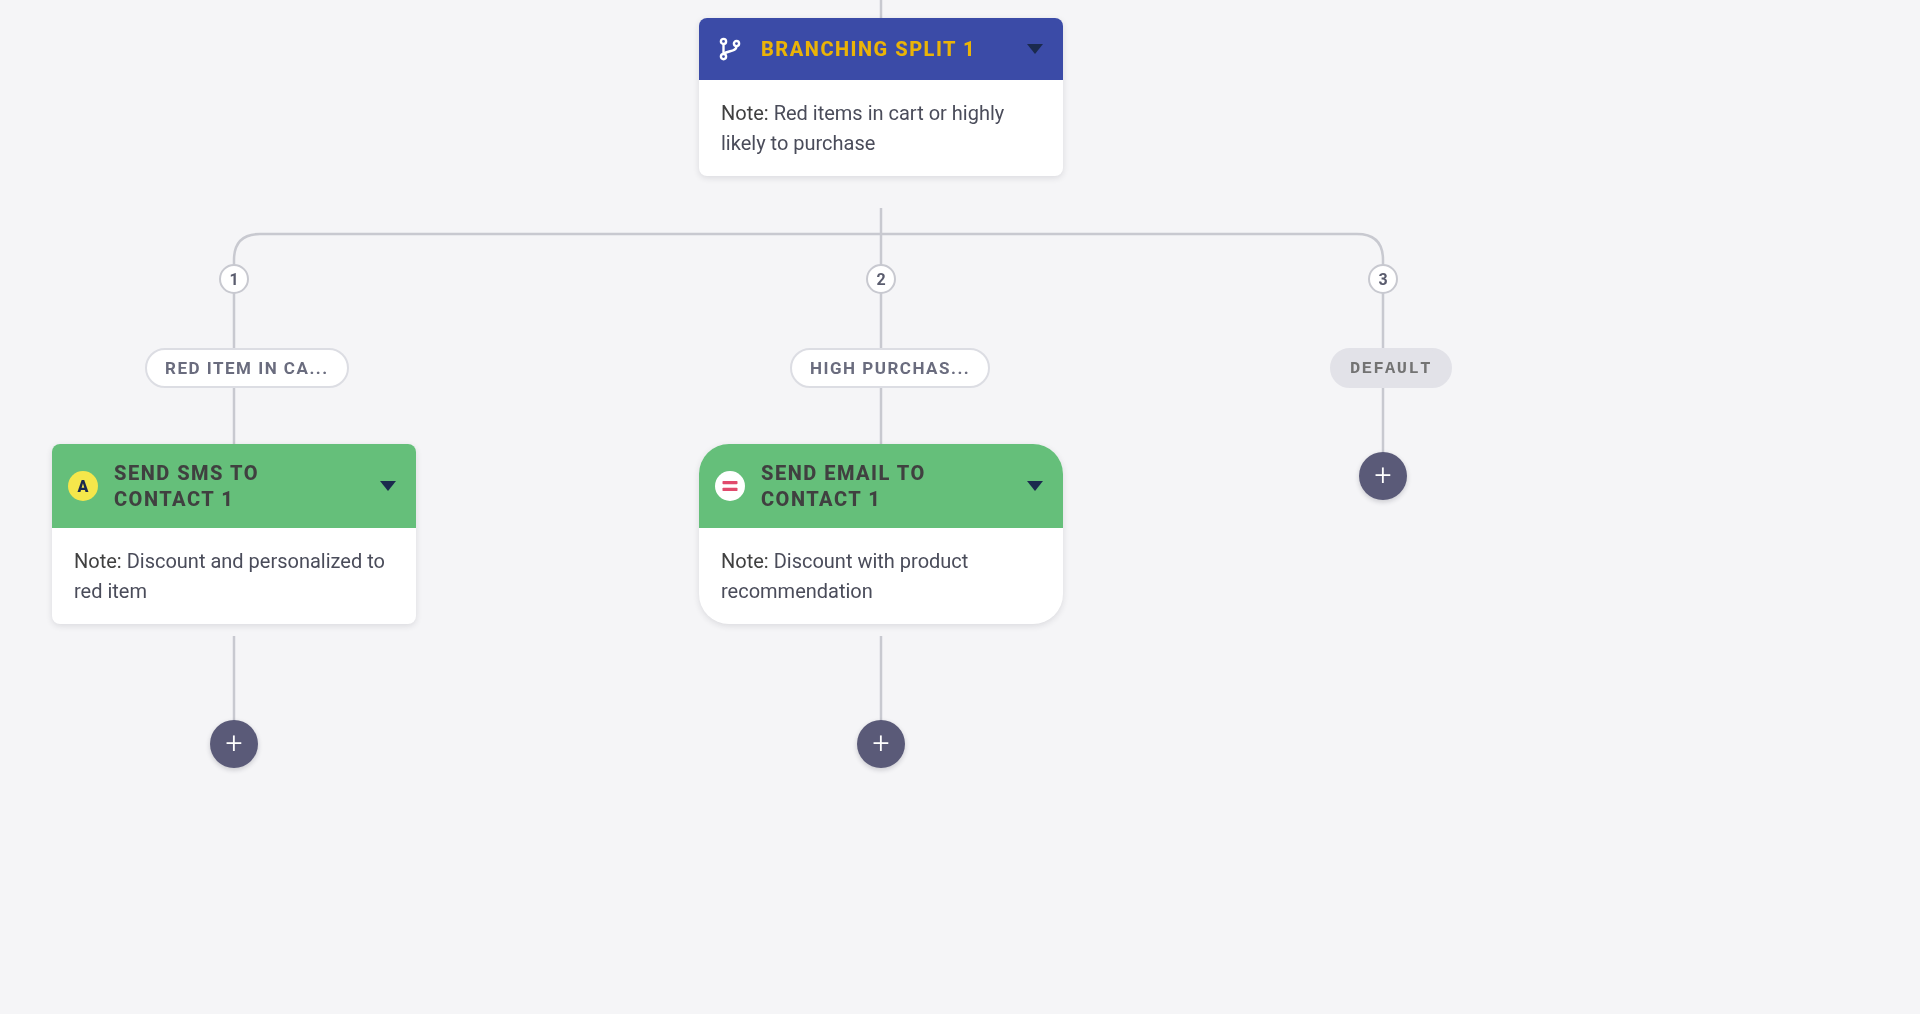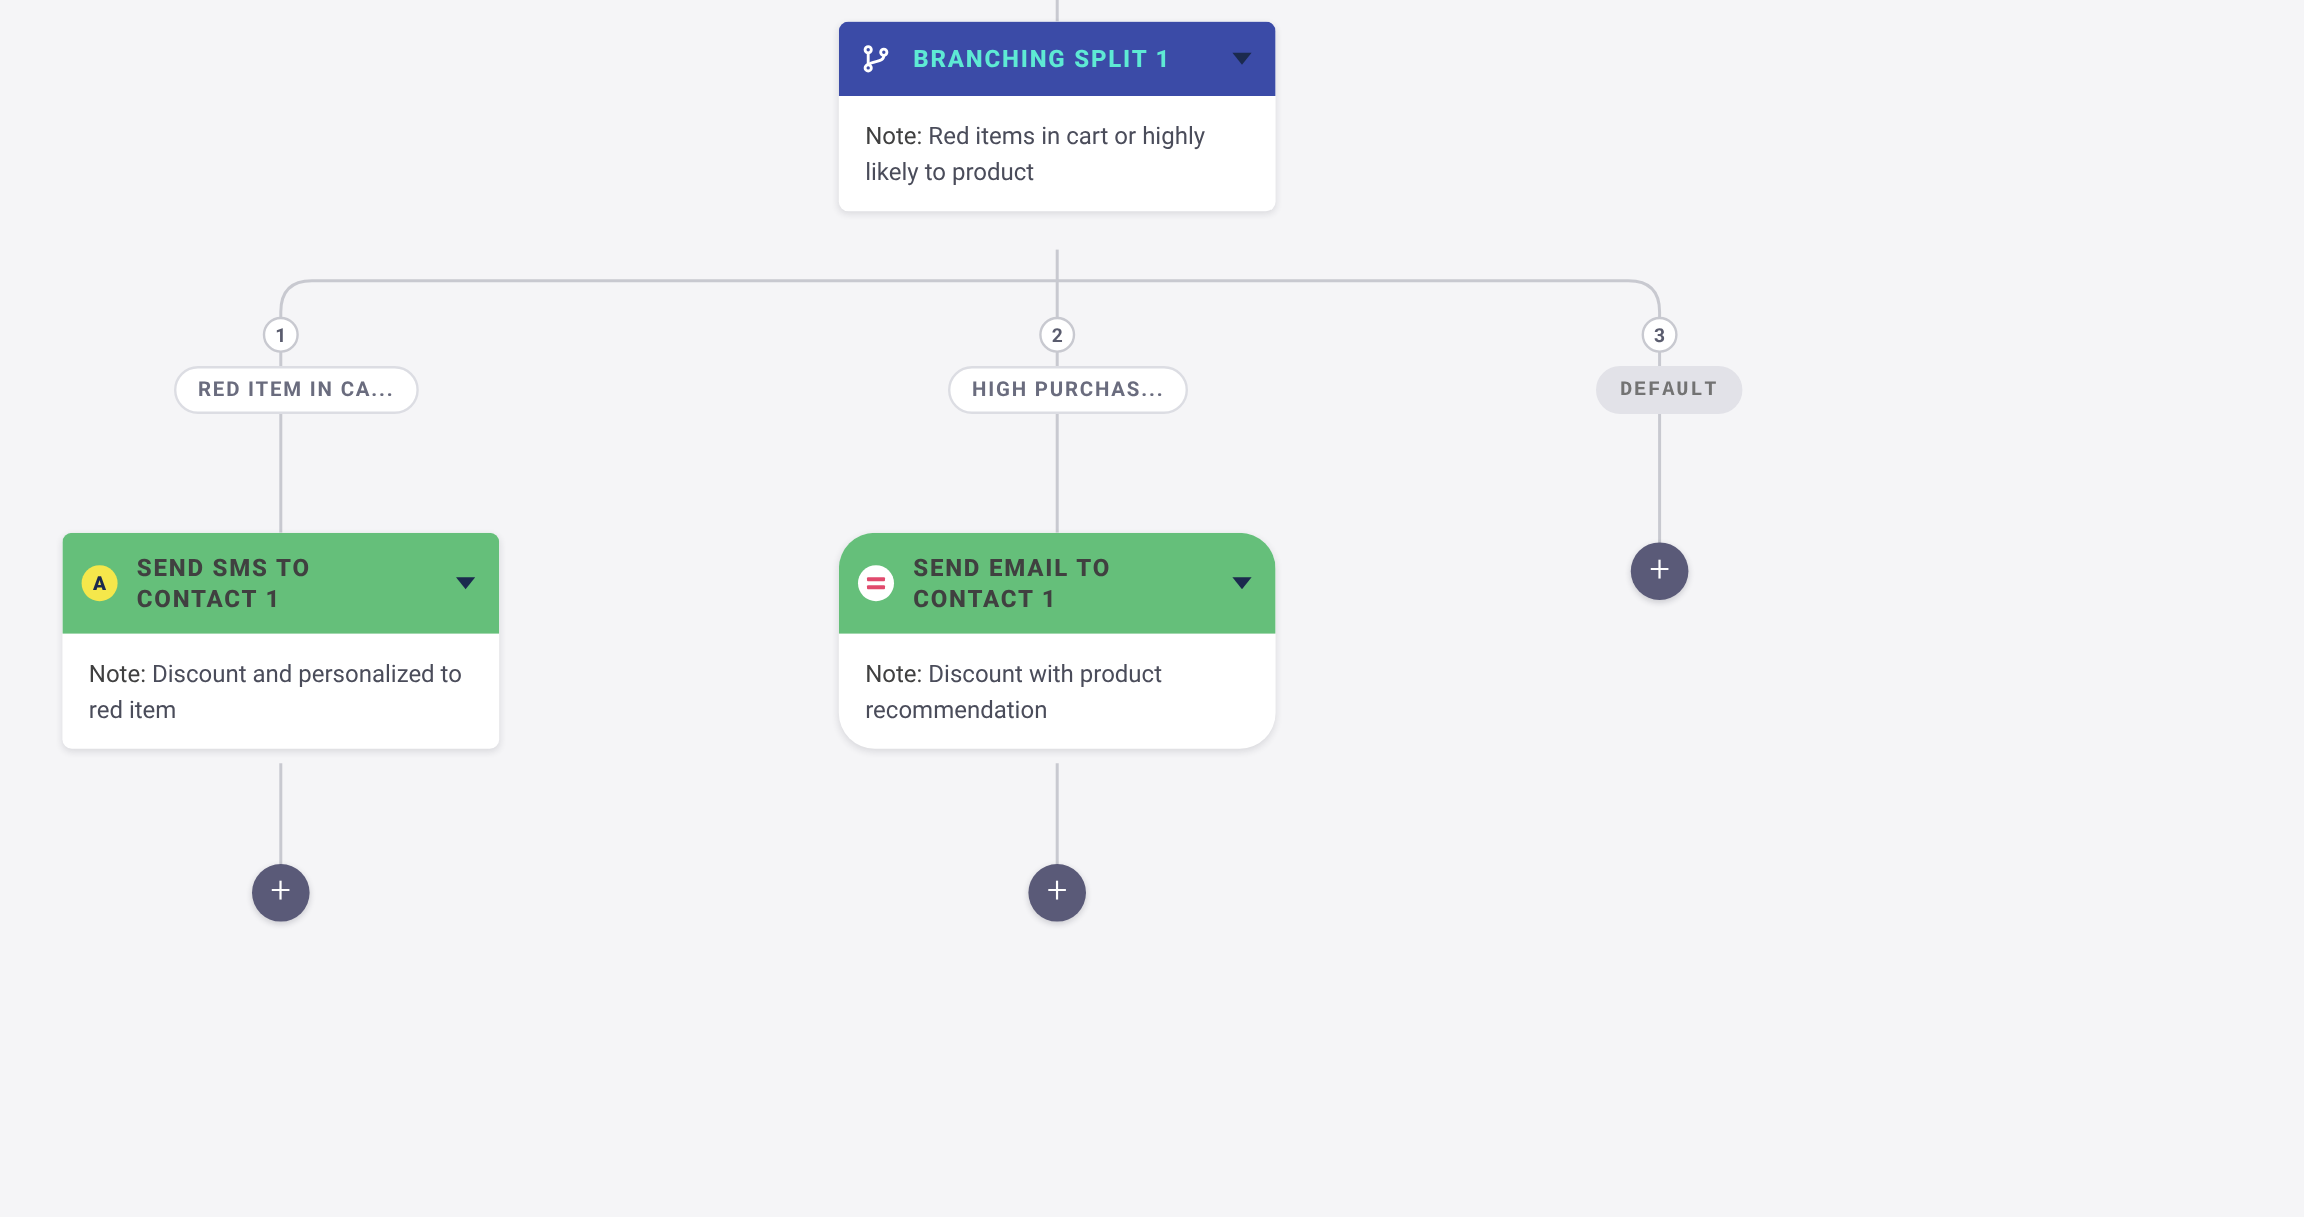--- a/index.html
+++ b/index.html
@@ -54,21 +54,21 @@
   .node-icon.white { background: transparent; }
   .node-icon.yellow { background: #f5e74b; color:#1b2a4e; font-weight:900; font-size:16px;}
   .node-icon.pink { background: #fff; color:#e14a6d; }
   .node-title {
     flex: 1;
     font-weight: 800;
     font-size: 20px;
     letter-spacing: 1.5px;
     line-height: 1.3;
   }
-  .node-header.blue .node-title { color:#5eead4; }
+  .node-header.blue .node-title { color:#eab308; }
   .node-header.green .node-title { color:#404040; }
   .chevron {
     width: 0; height: 0;
     border-left: 8px solid transparent;
     border-right: 8px solid transparent;
     border-top: 10px solid #1b2a4e;
     flex-shrink: 0;
   }
   .node-header.blue .chevron { border-top-color: #1b2a4e; }
   .node-body {
@@ -96,20 +96,21 @@
     border-radius: 20px;
     background: #fff;
     border: 2px solid #dcdde3;
     display: flex; align-items: center; justify-content: center;
     font-weight: 700;
     letter-spacing: 1.5px;
     color: #6a6c7e;
     font-size: 17px;
     white-space: nowrap;
     cursor: pointer;
+    margin-top: 43px;
   }
   .branch-pill.default {
     background: #e2e2e8;
     border-color: #e2e2e8;
     color: #737373;
     font-family: Liberation Mono, monospace;
   }
   .add-btn {
     position: absolute;
     width: 48px; height: 48px;
@@ -160,21 +161,21 @@
             <circle cx="18" cy="7" r="2.4"></circle>
           <path d="M6 7.4 V16.6"></path>
             <path d="M18 9.4 C18 15 10 13 6 16.6"></path>
         </svg>
       </span>
       <span class="node-title">BRANCHING SPLIT 1</span>
       <span class="chevron"></span>
     </div>
     <div class="node-body">
       <span class="note-label">Note:</span>
-      <span>Red items in cart or highly likely to product</span>
+      <span>Red items in cart or highly likely to purchase</span>
     </div>
   </div>
 
   <div class="branch-badge" style="left:219px; top:264px;">
       <span>1</span>
     </div>
   <div class="branch-pill" style="left:145px; top:305px;">
       <span>RED ITEM IN CA...</span>
     </div>
 

